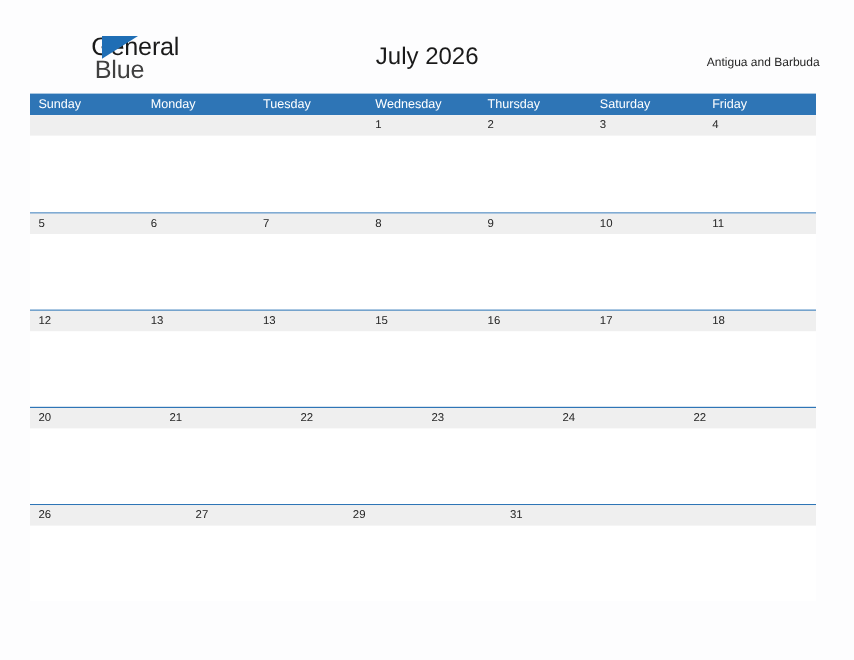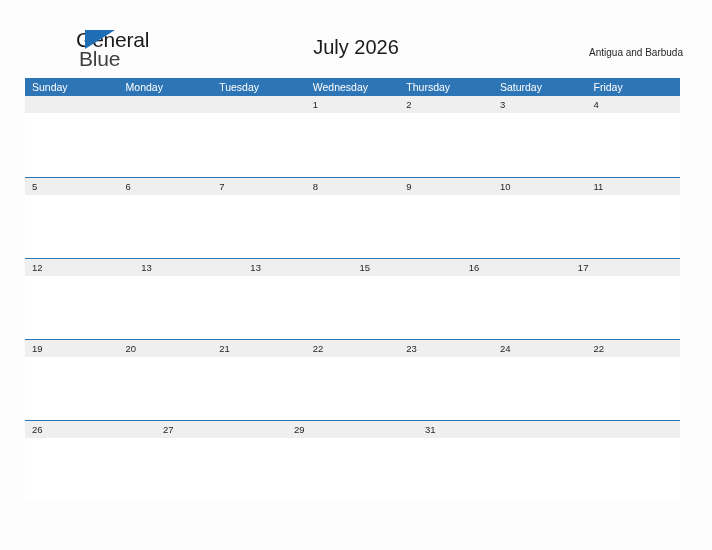--- a/index.html
+++ b/index.html
@@ -221,27 +221,27 @@
 
     <div class="week-row">
       <div class="rule"></div>
       <div class="day-band">
         <div class="day-cell">12</div>
         <div class="day-cell">13</div>
         <div class="day-cell">13</div>
         <div class="day-cell">15</div>
         <div class="day-cell">16</div>
         <div class="day-cell">17</div>
-      </div>
-    </div>
-
-    <div class="week-row">
-      <div class="rule"></div>
-      <div class="day-band">
-        <div class="day-cell">19</div>
+        <div class="day-cell">18</div>
+      </div>
+    </div>
+
+    <div class="week-row">
+      <div class="rule"></div>
+      <div class="day-band">
         <div class="day-cell">20</div>
         <div class="day-cell">21</div>
         <div class="day-cell">22</div>
         <div class="day-cell">23</div>
         <div class="day-cell">24</div>
         <div class="day-cell">22</div>
       </div>
     </div>
 
     <div class="week-row">

